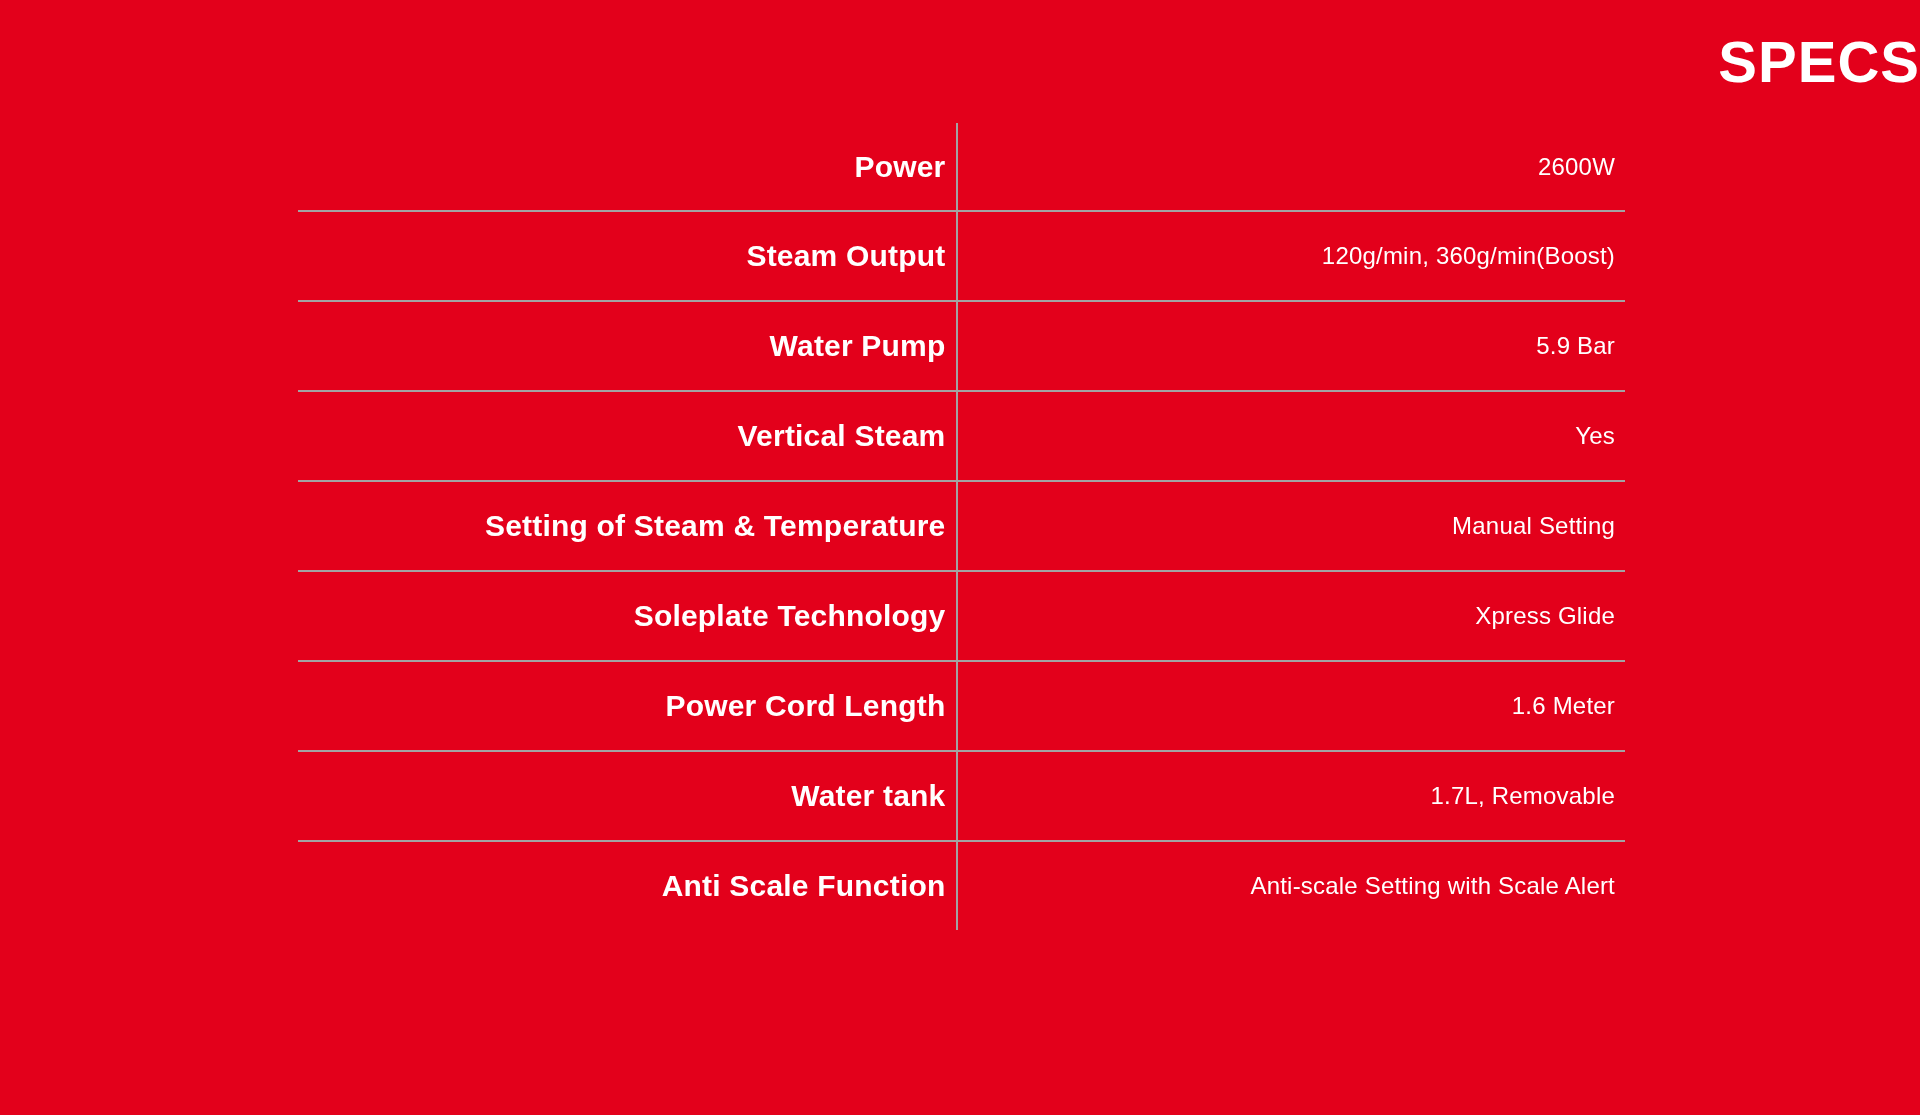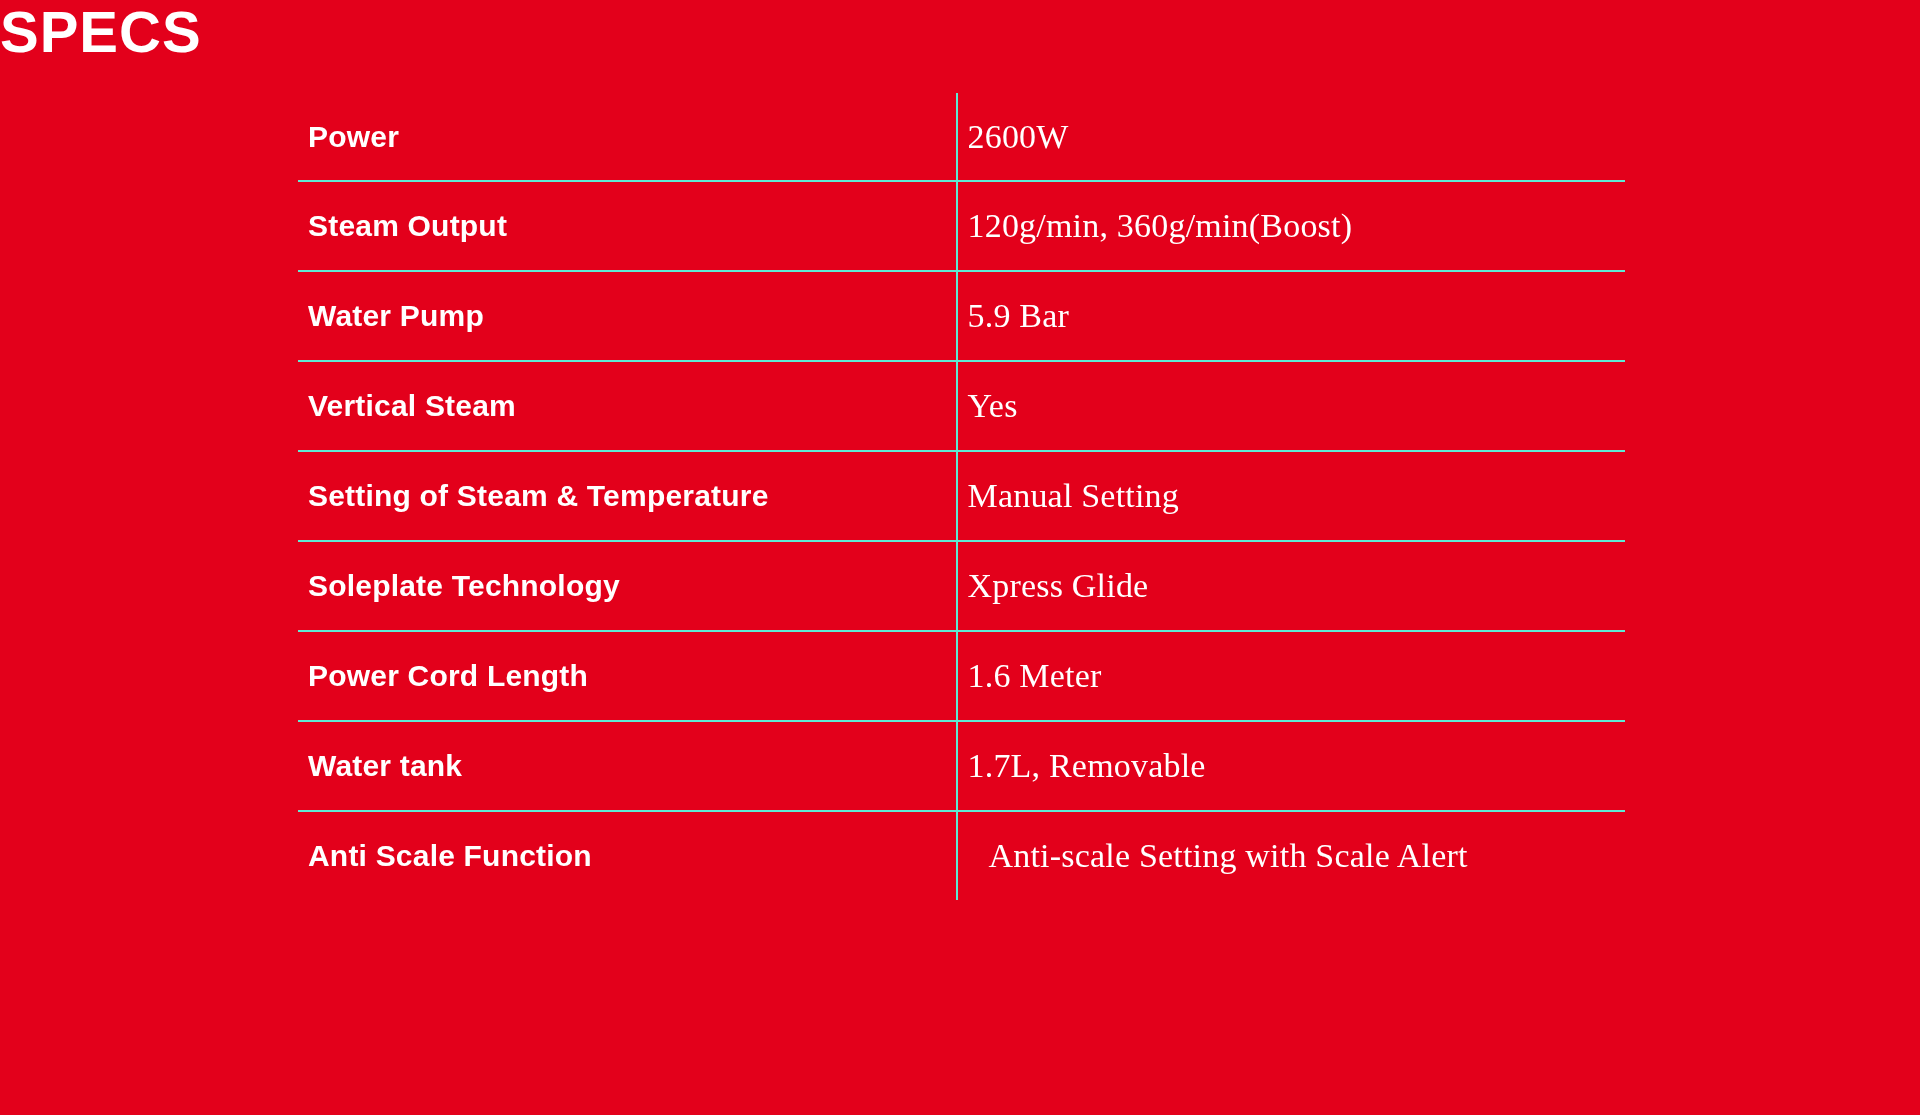--- a/index.html
+++ b/index.html
@@ -14,63 +14,63 @@
     overflow: hidden;
   }
   .page {
     position: relative;
     width: 1920px;
     height: 1115px;
     background: #e3001b;
     box-sizing: border-box;
   }
   .title {
-    text-align: left;
+    text-align: right;
     color: #ffffff;
     font-size: 58px;
     font-weight: bold;
     letter-spacing: 1px;
+    padding-top: 30px;
     line-height: 1.1;
     font-family: "Liberation Sans", sans-serif;
   }
   .spec-table-wrap {
     margin: 26px auto 0 auto;
     width: 1330px;
   }
   table.spec-table {
     width: 1330px;
     border-collapse: collapse;
     table-layout: fixed;
     border: 3px solid #ffffff;
     border-radius: 18px;
     overflow: hidden;
   }
   table.spec-table tr {
     height: 90px;
   }
   table.spec-table td {
-    border: 2px solid #5eead4;
+    border: 2px solid #a3a3a3;
     color: #ffffff;
-    text-align: left;
+    text-align: right;
     vertical-align: middle;
     padding: 0 10px;
     box-sizing: border-box;
   }
   td.label-cell {
     width: 660px;
     font-size: 30px;
     font-weight: bold;
     letter-spacing: 0.2px;
   }
   td.value-cell {
     width: 670px;
-    font-size: 34px;
+    font-size: 24px;
     font-weight: normal;
     letter-spacing: 0.2px;
-    font-family: Liberation Serif, serif;
   }
   
   table.spec-table tr:first-child td:first-child {
     border-top-left-radius: 16px;
   }
   table.spec-table tr:first-child td:last-child {
     border-top-right-radius: 16px;
   }
   table.spec-table tr:last-child td:first-child {
     border-bottom-left-radius: 16px;

